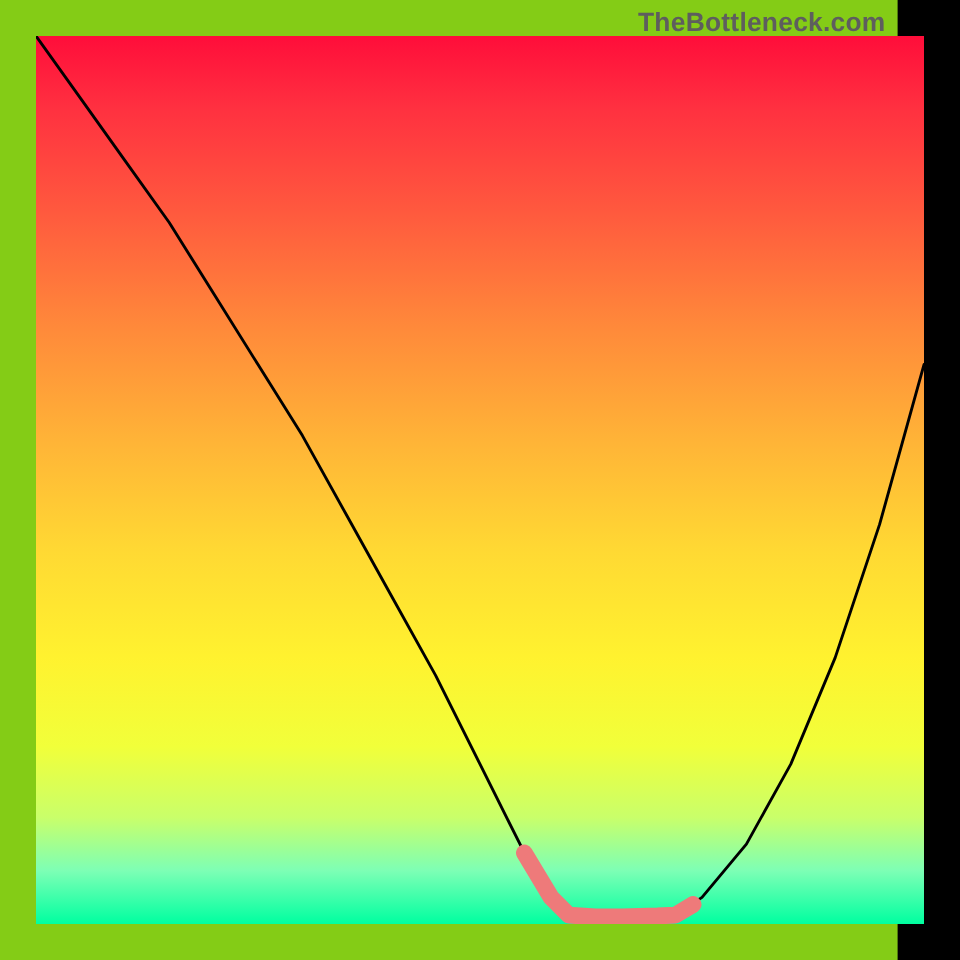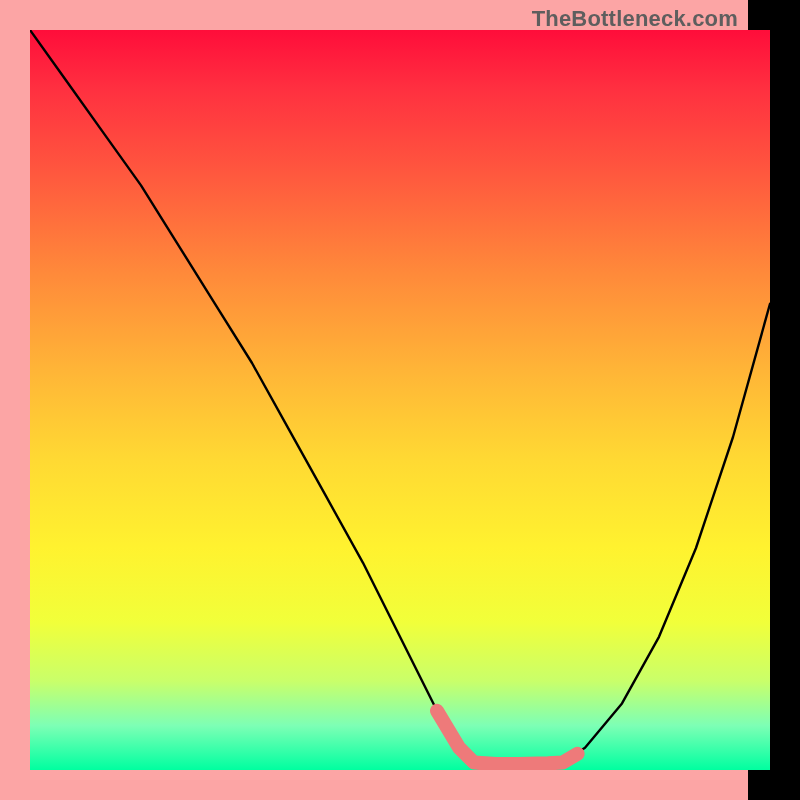--- a/index.html
+++ b/index.html
@@ -1,17 +1,17 @@
 <!DOCTYPE html>
 <html><head>
 <meta charset="utf-8">
 <style>
   * { margin: 0; padding: 0; box-sizing: border-box; }
   html, body { width: 800px; height: 800px; background: #000; overflow: hidden; }
-  .container { position: relative; width: 748px; height: 800px; background: #fca5a5; }
+  .container { position: relative; width: 748px; height: 800px; background: #84cc16; }
   .watermark {
     position: absolute;
     top: 6px;
     right: 10px;
     font-family: Arial, sans-serif;
     font-size: 22px;
     font-weight: bold;
     color: #5e5e5e;
     letter-spacing: 0.2px;
   }

